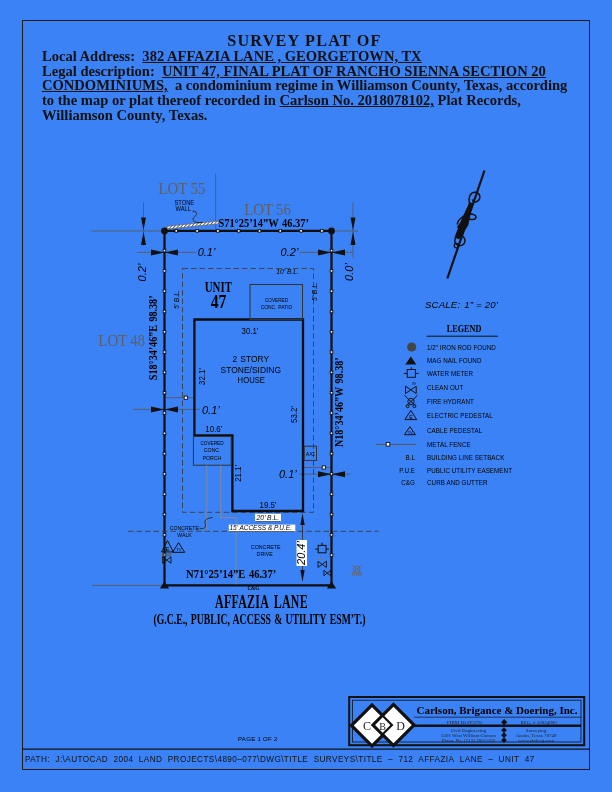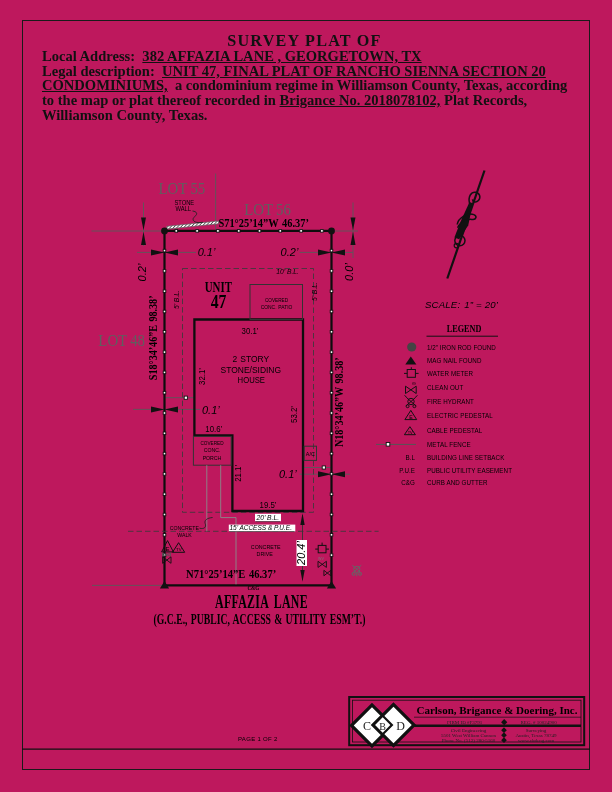--- a/index.html
+++ b/index.html
@@ -1,16 +1,16 @@
 <!DOCTYPE html>
 <html><head>
 <meta charset="utf-8">
 <style>
   html,body{margin:0;padding:0;background:#fff;}
-  #page{position:relative;width:612px;height:792px;background:#be185d;overflow:hidden;
+  #page{position:relative;width:612px;height:792px;background:#3b82f6;overflow:hidden;
         font-family:"Liberation Serif",serif;}
   #frame{position:absolute;left:22px;top:20px;width:566px;height:748px;border:1.6px solid #1a1a1a;}
   #hdr{position:absolute;left:42px;top:30px;width:548px;color:#111;}
   #hdr h1{margin:0;width:525px;padding-top:2.5px;text-align:center;font-size:16.2px;line-height:16px;font-weight:bold;letter-spacing:1.2px;}
   #hdr p{margin:0.5px 0 0 0;font-size:14.55px;font-weight:bold;line-height:14.7px;letter-spacing:0px;}
   #hdr u{text-decoration:underline;}
   #pathline{position:absolute;left:25px;top:755px;width:580px;
      font-family:"Liberation Sans",sans-serif;font-size:8.2px;letter-spacing:0.42px;color:#111;white-space:nowrap;}
   svg{position:absolute;left:0;top:0;}
   .sv{font-family:"Liberation Sans",sans-serif;fill:#000;}
@@ -20,21 +20,21 @@
 </style>
 </head>
 <body>
 <div id="page">
   <div id="frame"></div>
   <div id="hdr">
     <h1>SURVEY PLAT OF</h1>
     <p>Local Address:&nbsp; <u>382 AFFAZIA LANE , GEORGETOWN, TX</u><br>
     Legal description:&nbsp; <u>UNIT 47, FINAL PLAT OF RANCHO SIENNA SECTION 20</u><br>
     <u>CONDOMINIUMS,</u>&nbsp; a condominium regime in Williamson County, Texas, according<br>
-    to the map or plat thereof recorded in <u>Brigance No. 2018078102,</u> Plat Records,<br>
+    to the map or plat thereof recorded in <u>Carlson No. 2018078102,</u> Plat Records,<br>
     Williamson County, Texas.</p>
   </div>
   <svg width="612" height="792" viewBox="0 0 612 792">
     <defs>
       <pattern id="hatch" width="2.4" height="2.4" patternUnits="userSpaceOnUse" patternTransform="rotate(45)">
         <rect width="2.4" height="2.4" fill="#fff"></rect>
         <line x1="0" y1="0" x2="0" y2="2.4" stroke="#222" stroke-width="1.3"></line>
       </pattern>
     </defs>
 
@@ -334,13 +334,14 @@
         <rect x="379" y="710.5" width="29" height="29" transform="rotate(45 393.5 725)" fill="#fff" stroke="#111" stroke-width="3.2"></rect>
         <rect x="376.2" y="718.5" width="13" height="13" transform="rotate(45 382.7 725)" fill="#fff" stroke="#111" stroke-width="2.2"></rect>
         <text x="367" y="729.8" font-family="Liberation Serif,serif" font-size="12" text-anchor="middle" fill="#222">C</text>
         <text x="382.7" y="729.5" font-family="Liberation Serif,serif" font-size="10" text-anchor="middle" fill="#222">B</text>
         <text x="400.5" y="729.8" font-family="Liberation Serif,serif" font-size="12" text-anchor="middle" fill="#222">D</text>
       </g>
       <text class="sv" x="238" y="741" font-size="6" letter-spacing="0.3">PAGE 1 OF 2</text>
       <line x1="22" y1="749.2" x2="590" y2="749.2" stroke="#111" stroke-width="1.2"></line>
     </g>
   </svg>
+  <div id="pathline">PATH:&nbsp; J:\AUTOCAD&nbsp; 2004&nbsp; LAND&nbsp; PROJECTS\4890–077\DWG\TITLE&nbsp; SURVEYS\TITLE&nbsp; –&nbsp; 712&nbsp; AFFAZIA&nbsp; LANE&nbsp; –&nbsp; UNIT&nbsp; 47</div>
 </div>
 
 </body></html>

